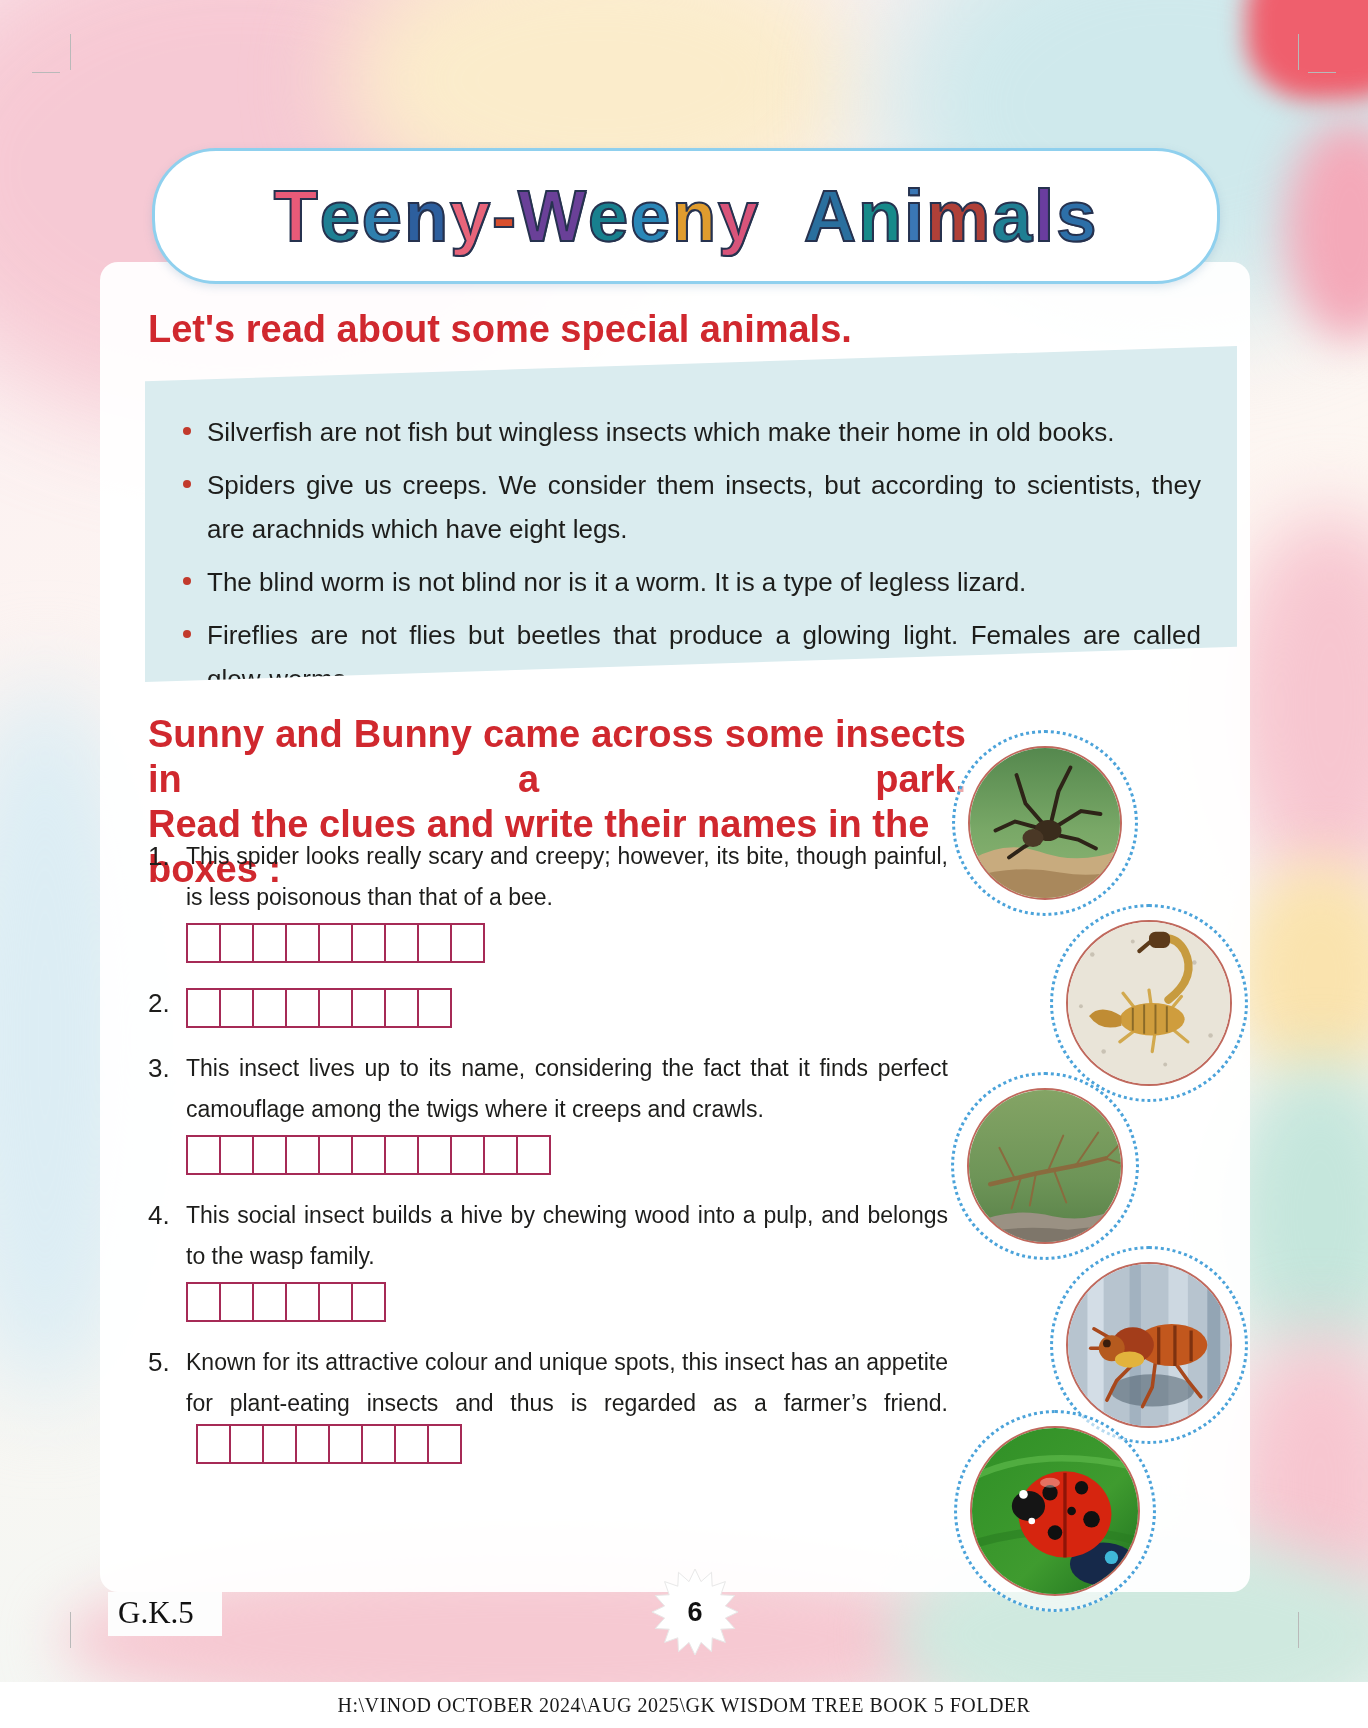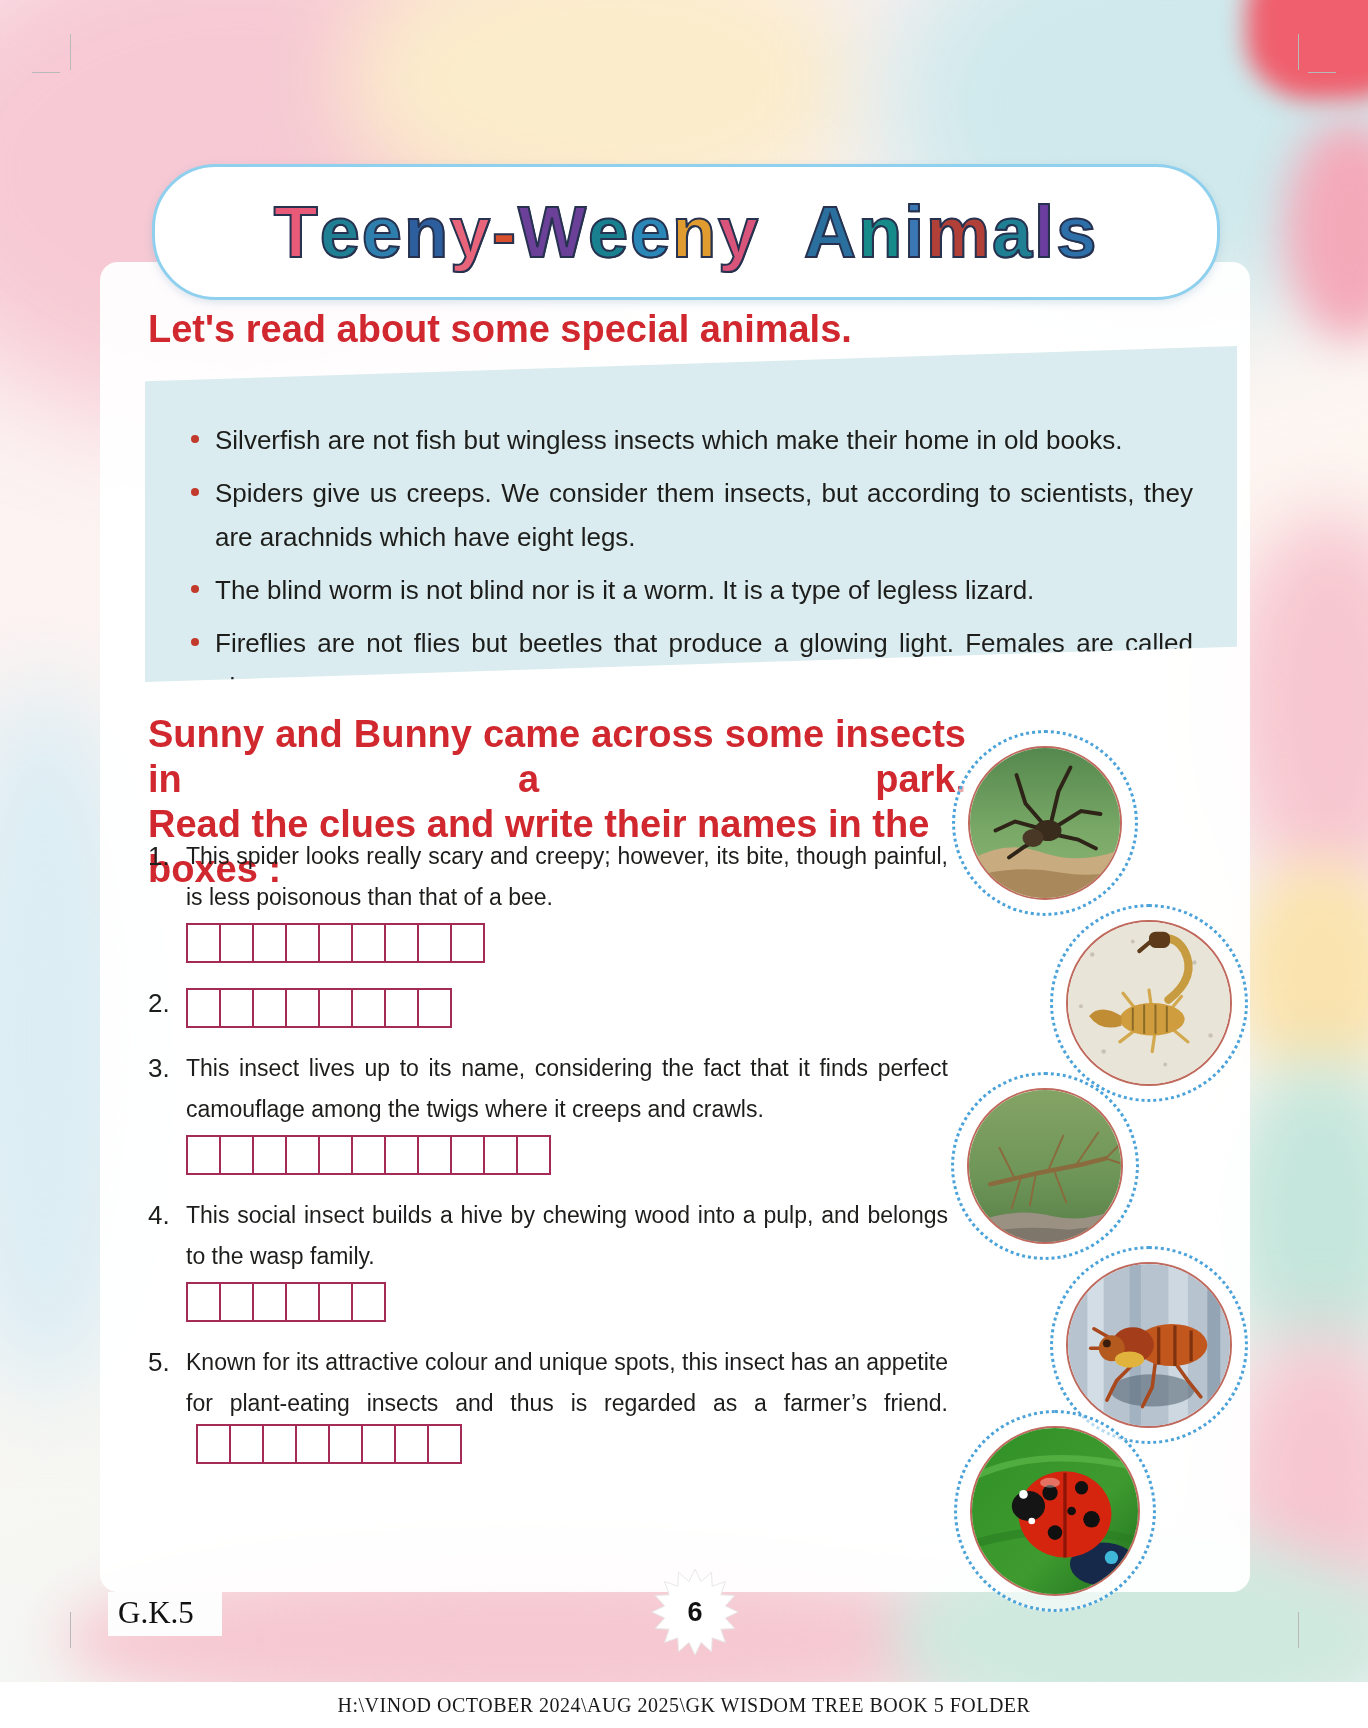--- a/index.html
+++ b/index.html
@@ -6,36 +6,36 @@
   .page{position:relative;width:1368px;height:1728px;overflow:hidden;
         font-family:"Liberation Sans",sans-serif;
         background:linear-gradient(160deg,#fbeef1 0%,#fdf7f2 45%,#eef6f4 100%);}
   .blob{position:absolute;border-radius:50%;}
   .panel{position:absolute;left:100px;top:262px;width:1150px;height:1330px;
          background:rgba(255,255,255,.94);border-radius:18px;}
   .bottom-strip{position:absolute;left:0;top:1682px;width:1368px;height:46px;background:#ffffff;}
   .crop{position:absolute;background:#b9b9b9;}
 
   
-  .banner{position:absolute;left:152px;top:164px;width:1062px;height:130px;background:#ffffff;
+  .banner{position:absolute;left:152px;top:148px;width:1062px;height:130px;background:#ffffff;
           border:3px solid #8fd0ee;border-radius:64px;display:flex;align-items:center;justify-content:center;
           box-shadow:0 3px 8px rgba(120,160,190,.25);}
   .title{font-size:72px;font-weight:800;letter-spacing:2px;white-space:nowrap;
          -webkit-text-stroke:2px #26324f;text-shadow:1px 1px 0 #26324f;}
   .title span{display:inline-block;}
 
   .lead{position:absolute;left:148px;top:308px;width:900px;margin:0;
         font-size:38px;font-weight:700;color:var(--accent,#d0282e);}
 
   
   .facts{position:absolute;left:145px;top:346px;width:1092px;height:336px;
          background:var(--facts-bg,#daecef);
          clip-path:polygon(0 10.5%,100% 0,100% 89.5%,0 100%);
          padding:0;box-sizing:border-box;}
-  .facts ul{list-style:none;margin:16px;padding:56px 28px 0 22px;}
+  .facts ul{list-style:none;margin:8px;padding:56px 28px 0 22px;}
   .facts li{display:flex;margin-bottom:9px;}
   .dot{flex:0 0 8px;width:8px;height:8px;border-radius:50%;background:#c23a2c;margin:17px 16px 0 8px;}
   .facts p{margin:0;font-size:26px;line-height:44px;color:#1d1d1b;text-align:justify;width:1010px;}
 
   .task{position:absolute;left:148px;top:712px;width:818px;margin:0;
         font-size:38px;font-weight:700;color:var(--accent,#d0282e);line-height:45px;}
   .task .l1{display:block;text-align:justify;text-align-last:justify;}
   .task .l2{display:block;}
 
   

